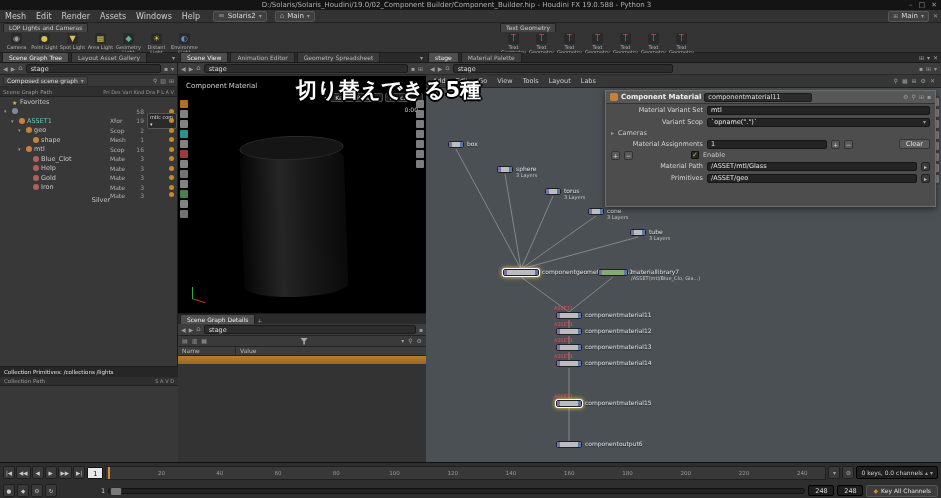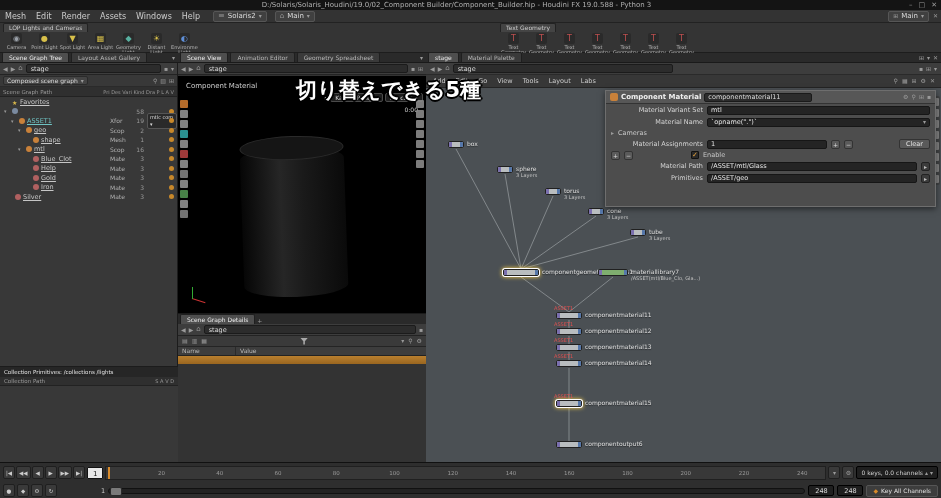--- a/index.html
+++ b/index.html
@@ -58,21 +58,21 @@
   .treehead{display:flex;align-items:center;height:10px;background:#2f2f2f;border-bottom:1px solid #222;font-size:5.5px;color:#999;padding:0 3px;}
   .treehead .cols{margin-left:auto;font-size:5px;letter-spacing:0;}
   .trow{position:relative;height:9.5px;display:flex;align-items:center;gap:2px;font-size:6.5px;color:#c6c6c6;}
   .trow .texp{width:6px;font-size:5px;color:#999;}
   .trow .ticn{width:6px;height:6px;border-radius:50%;}
   .ticn.star{background:none;}
   .ticn.star::before{content:"★";font-size:6px;color:#d8b84a;}
   .ticn.globe{background:#7a8aa0;}
   .ticn.prim{background:#c9813a;}
   .ticn.mat{background:#b06060;}
-  .trow .tlbl{white-space:nowrap;text-decoration:underline;}
+  .trow .tlbl{white-space:nowrap;}
   .trow.hl .tlbl{color:#6fc3c3;}
   .tcol-type{position:absolute;left:110px;color:#b0b0b0;font-size:6px;}
   .tcol-count{position:absolute;left:130px;width:14px;text-align:right;color:#999;font-size:6px;}
   .tcol-var{position:absolute;left:147px;background:#2a2a2a;border:1px solid #555;border-radius:2px;font-size:5px;padding:0 2px;color:#ddd;line-height:7px;}
   .tdot{position:absolute;right:3px;width:5px;height:5px;border-radius:50%;background:#c8882a;}
   .collections{position:absolute;left:0;top:303px;width:178px;height:96px;background:#383838;border-top:1px solid #1c1c1c;}
   .coll-title{height:10px;background:#262626;font-size:5.5px;line-height:10px;padding:0 4px;color:#e2e2e2;white-space:nowrap;overflow:hidden;}
   .coll-head{display:flex;height:9px;background:#2f2f2f;border-bottom:1px solid #222;font-size:5.5px;color:#999;padding:0 4px;align-items:center;}
   .coll-head .cols{margin-left:auto;font-size:5px;}
   .coll-item{display:flex;align-items:center;gap:3px;height:10px;font-size:6.5px;padding:0 4px;color:#c6c6c6;}
@@ -393,21 +393,21 @@
           <div class="tdot"></div>
         </div>
         <div class="trow" style="padding-left: 25px;">
           <span class="texp"></span>
           <span class="ticn mat"></span>
           <span class="tlbl">Iron</span>
           <div class="tcol-type">Mate</div>
           <div class="tcol-count">3</div>
           <div class="tdot"></div>
         </div>
-        <div class="trow" style="padding-left: 7px;">
+        <div class="trow" style="padding-left: 25px; flex-direction: column;">
           <span class="texp"></span>
           <span class="ticn mat"></span>
           <span class="tlbl">Silver</span>
           <div class="tcol-type">Mate</div>
           <div class="tcol-count">3</div>
           <div class="tdot"></div>
         </div>
       </div>
     <div class="collections">
       <div class="coll-title">Collection Primitives: /collections /lights</div>
@@ -647,21 +647,21 @@
         <span class="ic i-pin"></span>
       </div>
     </div>
     <div class="pp-row">
       <span class="pp-label">Material Variant Set</span>
       <div class="pp-field">
         <span class="val">mtl</span>
       </div>
     </div>
     <div class="pp-row">
-      <span class="pp-label">Material Name</span>
+      <span class="pp-label">Variant Scop</span>
       <div class="pp-field">
         <span class="val">`opname(".")`</span>
         <span class="ic i-caret"></span>
       </div>
     </div>
     <div class="pp-row" style="height:10px">
       <span class="ic i-tri"></span>
       <span>Cameras</span>
     </div>
     <div class="pp-row">

